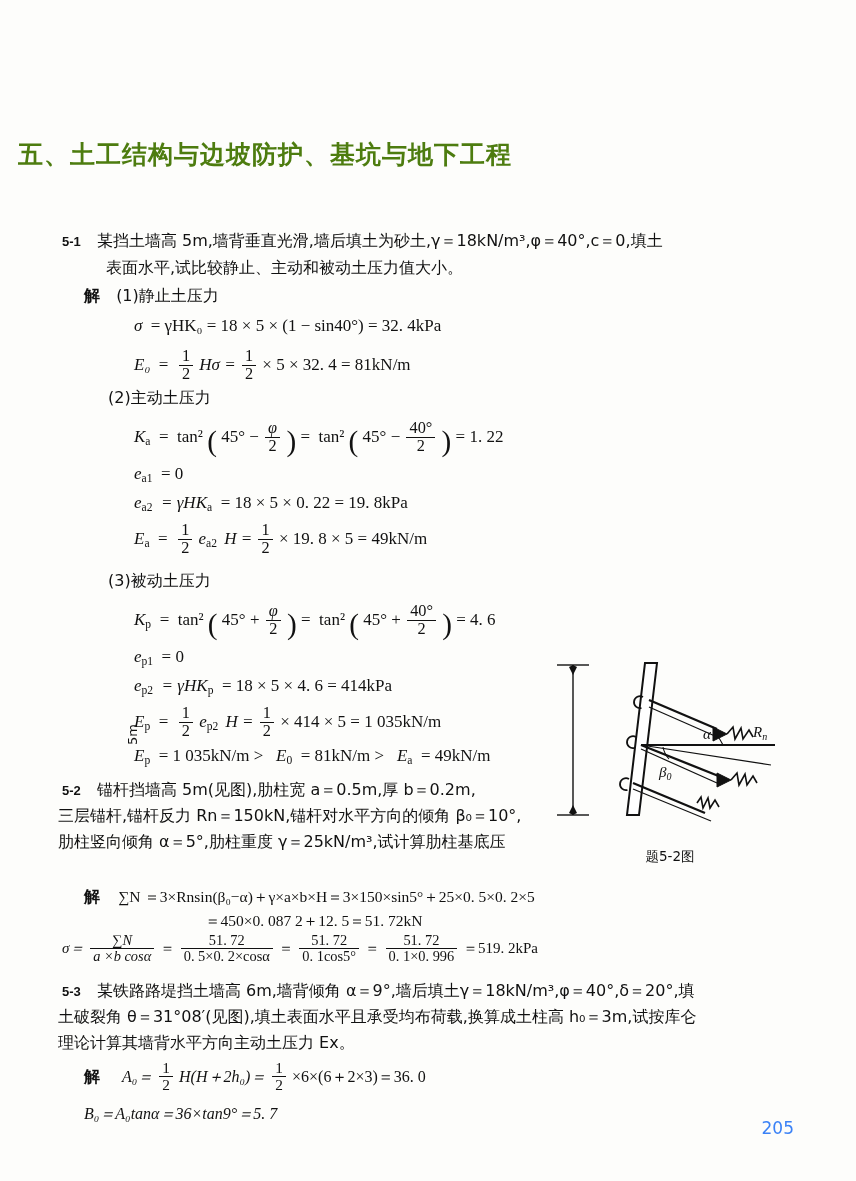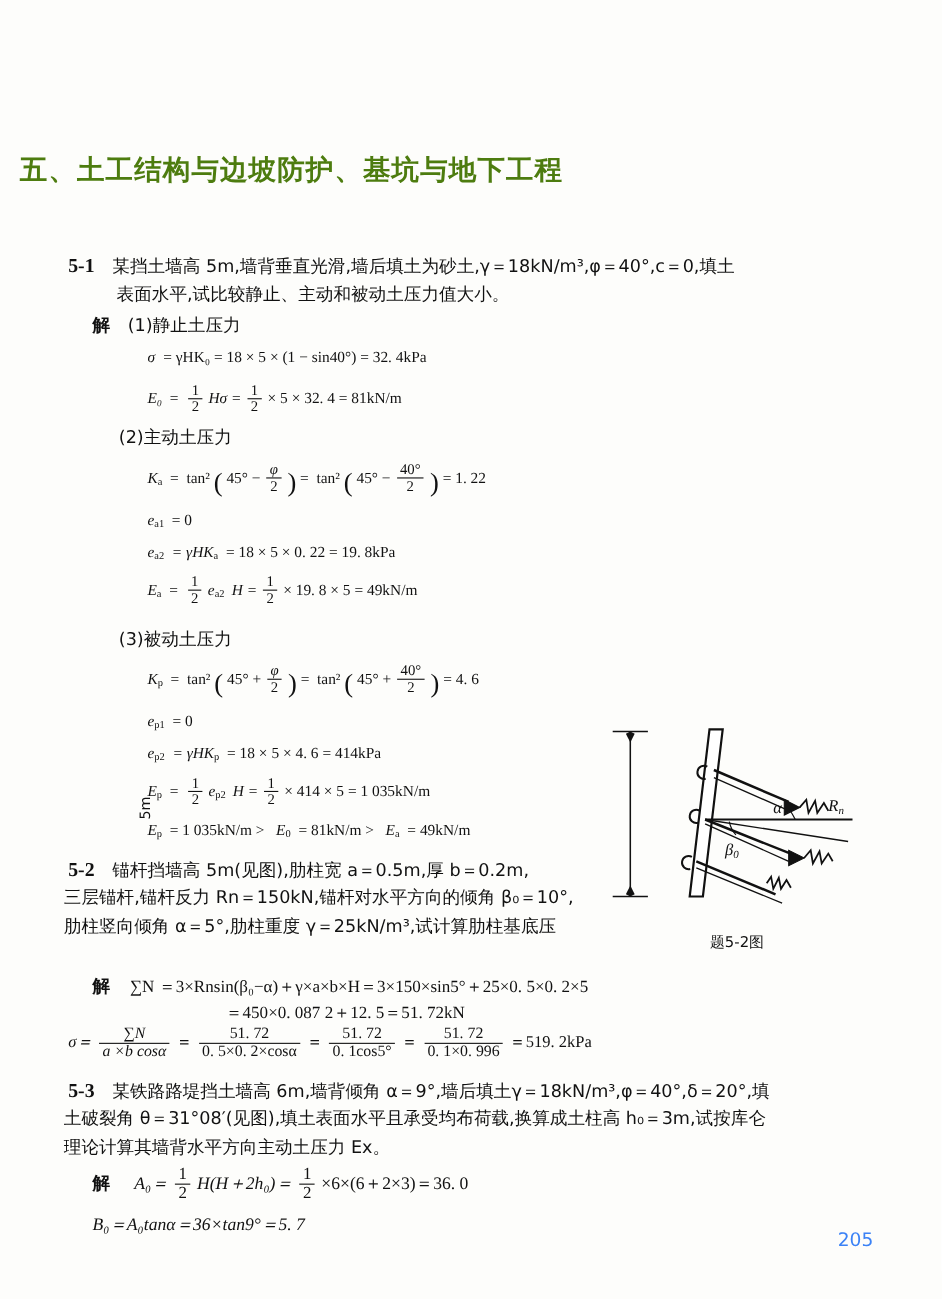--- a/index.html
+++ b/index.html
@@ -42,23 +42,23 @@
 
   
   .para {
     position: absolute;
     font-size: 16.5px;
     line-height: 26px;
     color: #111;
     text-align: justify;
   }
   .bold-num {
-    font-family: Liberation Serif, serif;
+    font-family: Liberation Sans, sans-serif;
     font-weight: bold;
-    font-size: 18px;
+    font-size: 13px;
   }
   .cjk {
     font-family: "DejaVu Sans", "Liberation Sans", sans-serif;
     font-size: 16px;
   }
   .solword {
     font-family: "DejaVu Sans", "Liberation Sans", sans-serif;
     font-weight: bold;
     font-size: 16px;
   }
@@ -94,21 +94,21 @@
     padding: 0 3px;
   }
   .bigparen {
     font-size: 1.72em;
     vertical-align: -0.30em;
     font-family: "Liberation Serif", serif;
   }
 
   .eq {
     position: absolute;
-    font-size: 14px;
+    font-size: 17px;
     line-height: 22px;
     white-space: nowrap;
     color: #111;
   }
 
   
   .figure {
     position: absolute;
     left: 483px;
     top: 655px;

